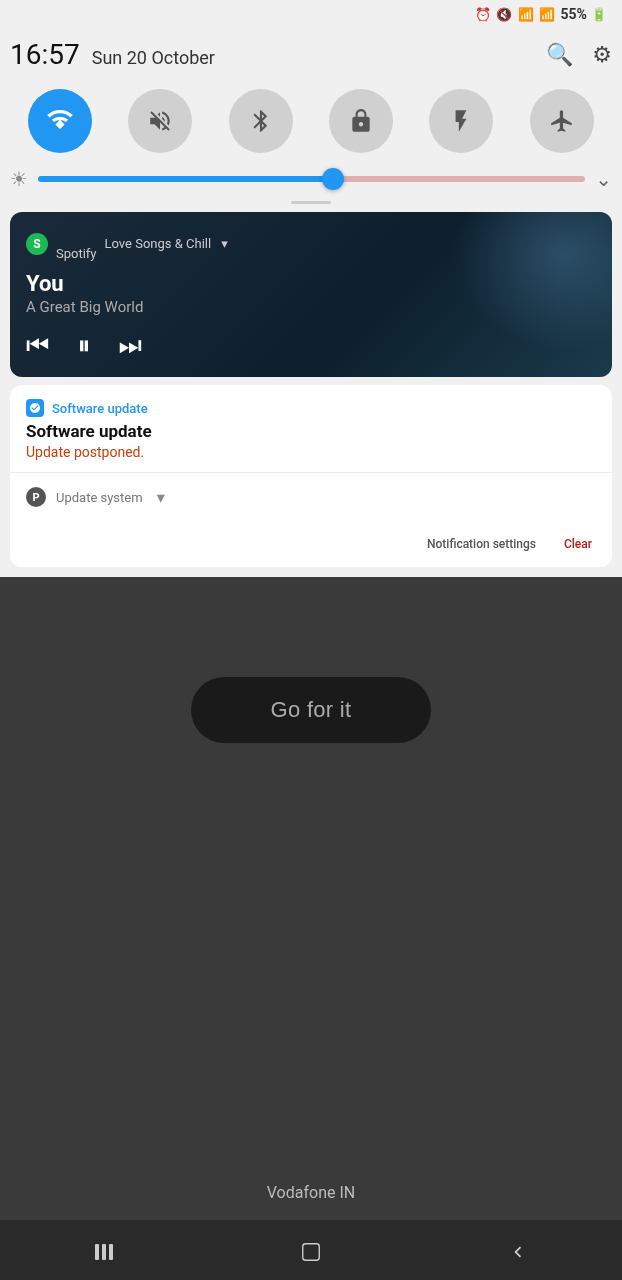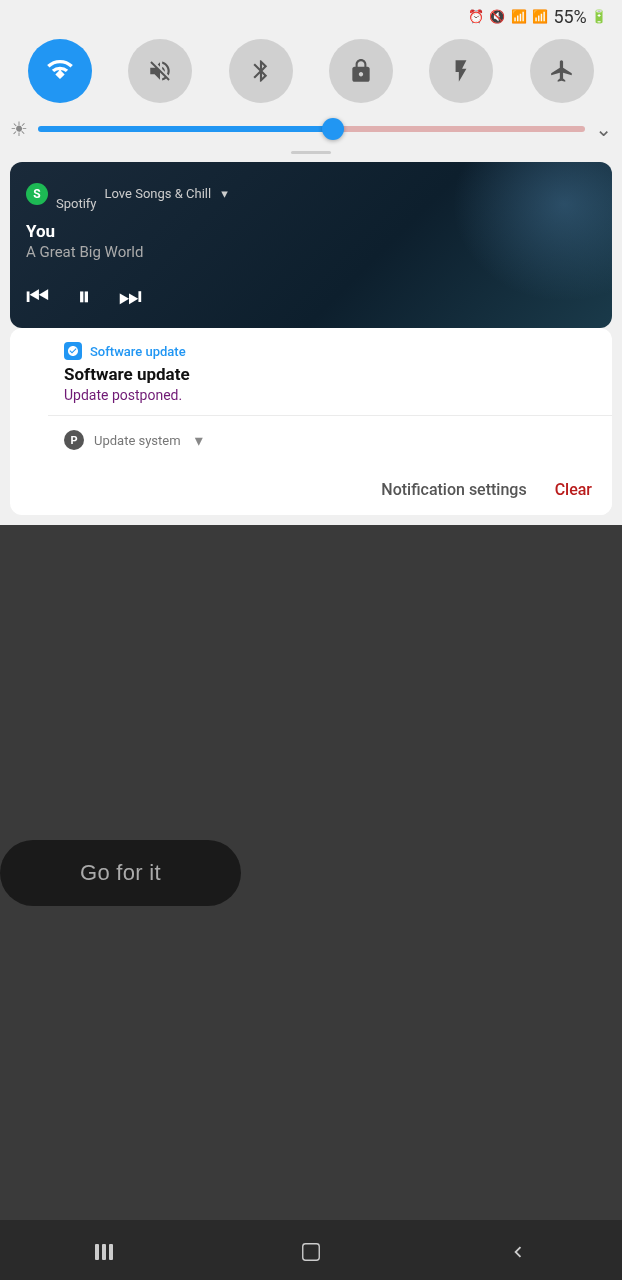--- a/index.html
+++ b/index.html
@@ -24,23 +24,23 @@
     .status-icons {
       display: flex;
       align-items: center;
       gap: 5px;
     }
     .status-icon {
       font-size: 13px;
       color: #333;
     }
     .battery-text {
-      font-size: 18px;
+      font-size: 14px;
       color: #333;
-      font-weight: 400;
+      font-weight: 700;
       text-align: center;
     }
 
     
     .time-row {
       display: flex;
       align-items: center;
       justify-content: space-between;
       padding: 10px 0 12px 0;
     }
@@ -184,47 +184,46 @@
       color: #ccc;
       font-size: 13px;
     }
     .spotify-chevron {
       color: #ccc;
       font-size: 13px;
       margin-left: 2px;
     }
     .spotify-song-title {
       color: white;
-      font-size: 17px;
+      font-size: 22px;
       font-weight: bold;
       margin-bottom: 2px;
     }
     .spotify-artist {
       color: #aaa;
       font-size: 15px;
-      margin-bottom: 20px;
+      margin-bottom: 14px;
     }
     .spotify-controls {
       display: flex;
       align-items: center;
       gap: 28px;
     }
     .spotify-ctrl-btn {
       color: white;
       font-size: 26px;
       cursor: pointer;
     }
 
     
     .notifications-section {
       background: white;
       border-radius: 12px;
-      margin: 0 0 0 0;
+      margin: 8px 0 0 0;
       overflow: hidden;
-      padding-left: 38px;
     }
 
     
     .notif-item {
       padding: 14px 16px 12px 16px;
       border-bottom: 1px solid #ebebeb;
     }
     .notif-header {
       display: flex;
       align-items: center;
@@ -250,21 +249,21 @@
       font-weight: 500;
     }
     .notif-title {
       font-size: 17px;
       font-weight: bold;
       color: #111;
       margin-bottom: 3px;
     }
     .notif-body {
       font-size: 14px;
-      color: #701a75;
+      color: #c2410c;
     }
 
     
     .notif-item-android {
       padding: 14px 16px;
       display: flex;
       align-items: center;
       gap: 10px;
     }
     .android-icon {
@@ -296,21 +295,21 @@
 
     
     .notif-actions {
       padding: 10px 16px;
       display: flex;
       justify-content: flex-end;
       gap: 20px;
       background: white;
     }
     .notif-action-btn {
-      font-size: 16px;
+      font-size: 12px;
       font-weight: 500;
       color: #555;
       cursor: pointer;
       padding: 6px 4px;
     }
     .notif-action-btn.clear {
       color: #b91c1c;
     }
 
     
@@ -359,20 +358,21 @@
       min-height: 1280px;
     }
     .panel-area {
       background: #f0f0f0;
       padding: 0 10px 10px 10px;
     }
     .dark-content {
       background: #3a3a3a;
       flex: 1;
       display: flex;
+      flex-direction: column;
       align-items: center;
     }
     .spacer { flex: 1; }
   </style>
 </head>
 <body>
 
 <div class="full-page">
 
   <div class="status-bar">
@@ -381,20 +381,30 @@
       <span class="status-icon">🔇</span>
       <span class="status-icon">📶</span>
       <span class="status-icon">📶</span>
       <span class="battery-text">55%</span>
       <span class="status-icon">🔋</span>
     </div>
   </div>
 
   <div class="panel-area">
 
+    <div class="time-row">
+      <div>
+        <span class="time-text">16:57</span>
+        <span class="date-text">Sun 20 October</span>
+      </div>
+      <div class="time-icons">
+        <span class="time-icon">🔍</span>
+        <span class="time-icon">⚙</span>
+      </div>
+    </div>
 
     <div class="quick-settings">
       <div class="qs-btn active">
         <svg width="28" height="28" viewBox="0 0 24 24" fill="white">
             <path d="M1 6.9l2 2a13 13 0 0 1 18 0l2-2A15.9 15.9 0 0 0 1 6.9zm4 4l2 2a8 8 0 0 1 10 0l2-2a11 11 0 0 0-14 0zm3 4l4-4 4 4-4 4-4-4z"></path>
           </svg>
       </div>
       <div class="qs-btn inactive">
         <svg width="26" height="26" viewBox="0 0 24 24" fill="#555">
             <path d="M16.5 12c0-1.77-1.02-3.29-2.5-4.03v2.21l2.45 2.45c.03-.2.05-.41.05-.63zm2.5 0c0 .94-.2 1.82-.54 2.64l1.51 1.51C20.63 14.91 21 13.5 21 12c0-4.28-2.99-7.86-7-8.77v2.06c2.89.86 5 3.54 5 6.71zM4.27 3L3 4.27 7.73 9H3v6h4l5 5v-6.73l4.25 4.25c-.67.52-1.42.93-2.25 1.18v2.06c1.38-.31 2.63-.95 3.69-1.81L19.73 21 21 19.73l-9-9L4.27 3zM12 4L9.91 6.09 12 8.18V4z"></path>
@@ -479,20 +489,21 @@
     </div>
   </div>
 
   <div class="dark-content">
     <div style="height: 100px;"></div>
 
     <button class="go-for-it-btn">Go for it</button>
 
     <div class="spacer"></div>
 
+    <div class="carrier-text">Vodafone IN</div>
   </div>
 
   <div class="nav-bar">
     <div class="nav-btn">
       <svg width="24" height="24" viewBox="0 0 24 24" fill="#ccc">
         <rect x="3" y="4" width="4" height="16" rx="1"></rect>
         <rect x="10" y="4" width="4" height="16" rx="1"></rect>
         <rect x="17" y="4" width="4" height="16" rx="1"></rect>
       </svg>
     </div>

